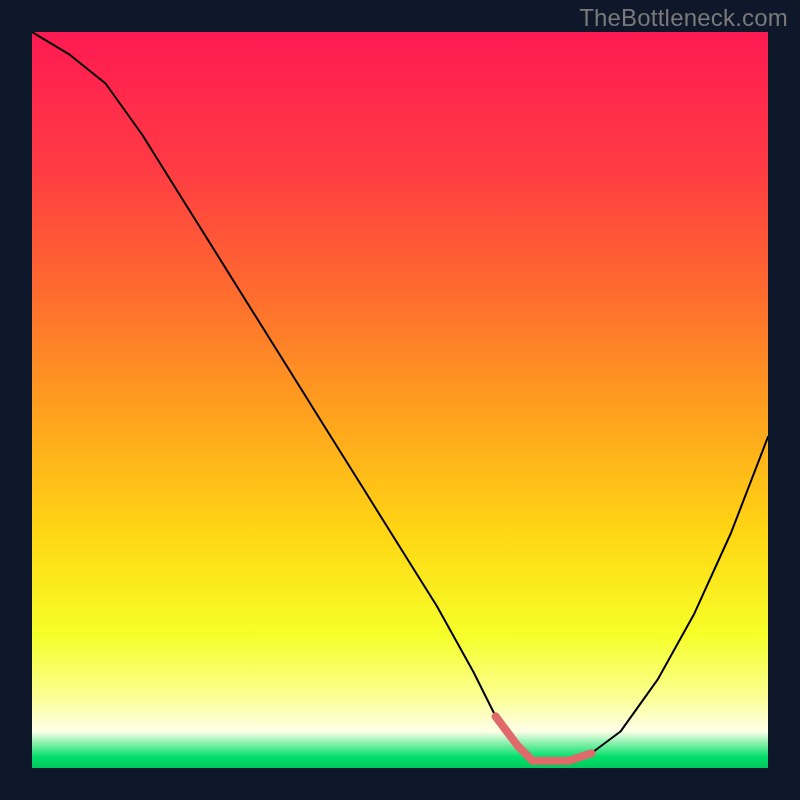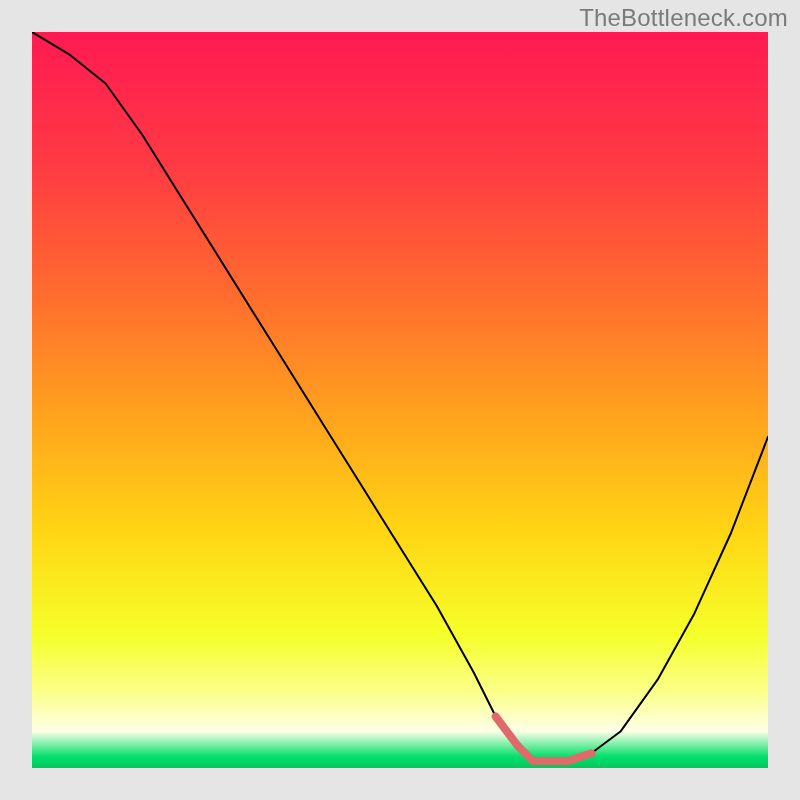--- a/index.html
+++ b/index.html
@@ -8,21 +8,21 @@
     width: 800px;
     height: 800px;
     background: #000;
     overflow: hidden;
     font-family: Arial, Helvetica, sans-serif;
   }
   .wrap {
     position: relative;
     width: 800px;
     height: 800px;
-    background: #e5e5e5;
+    background: #0f172a;
   }
   .watermark {
     position: absolute;
     top: 4px;
     right: 12px;
     color: #7a7a7a;
     font-size: 24px;
     font-weight: 400;
     letter-spacing: 0.2px;
     z-index: 5;

